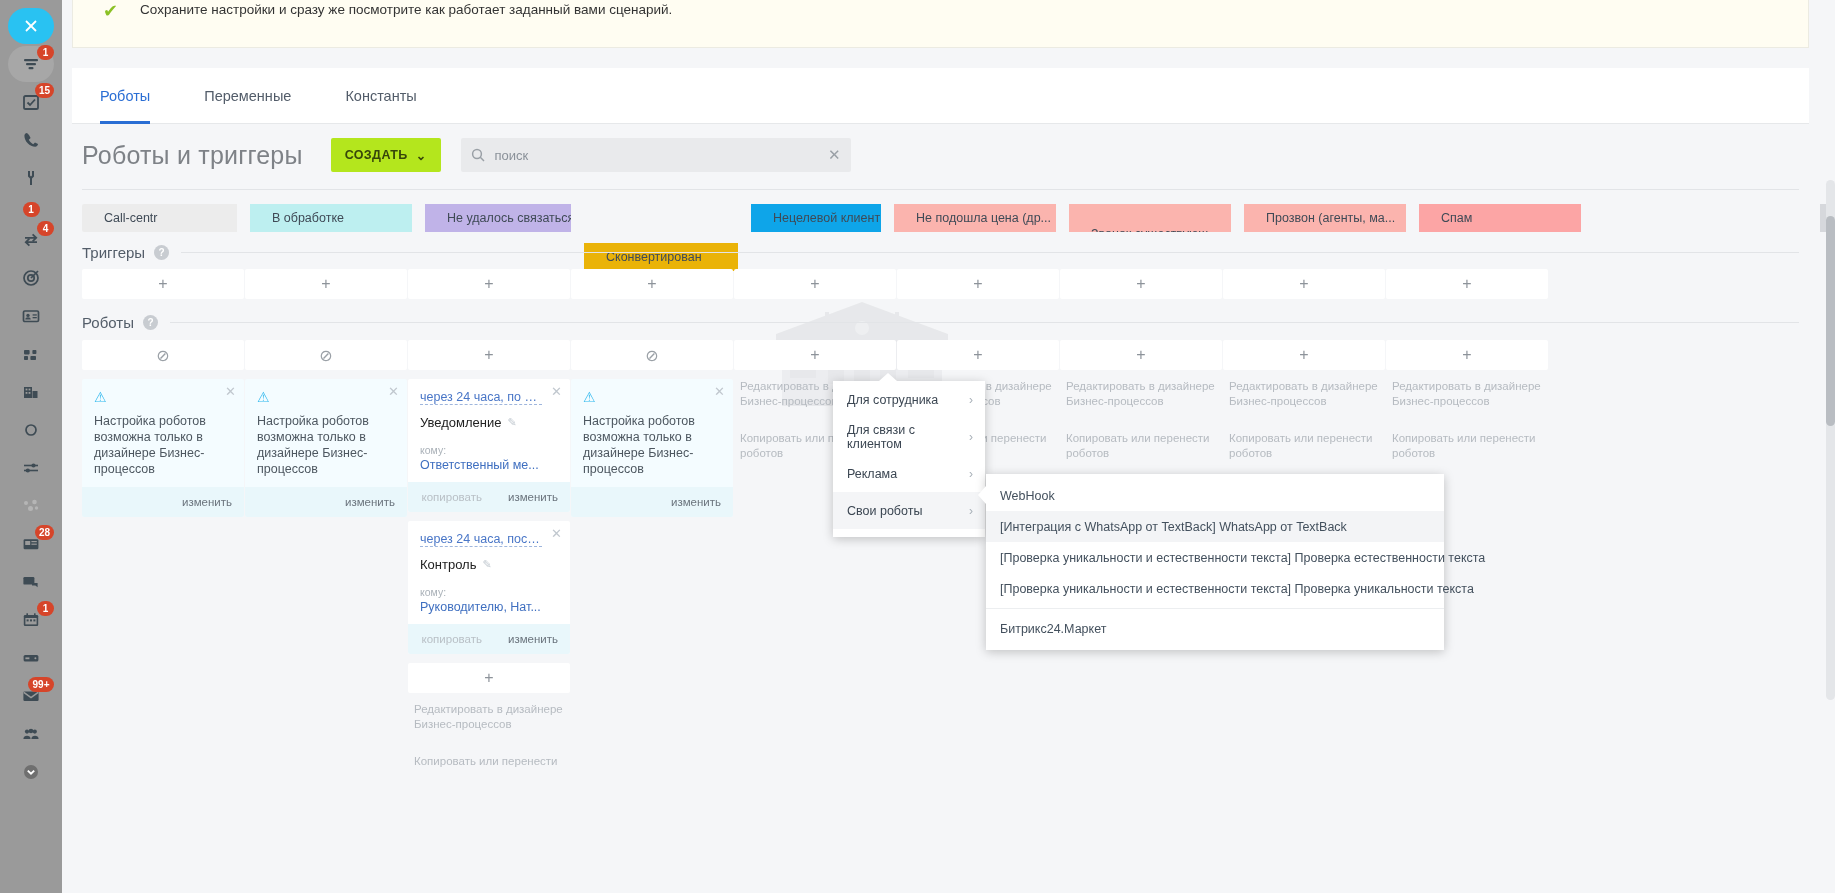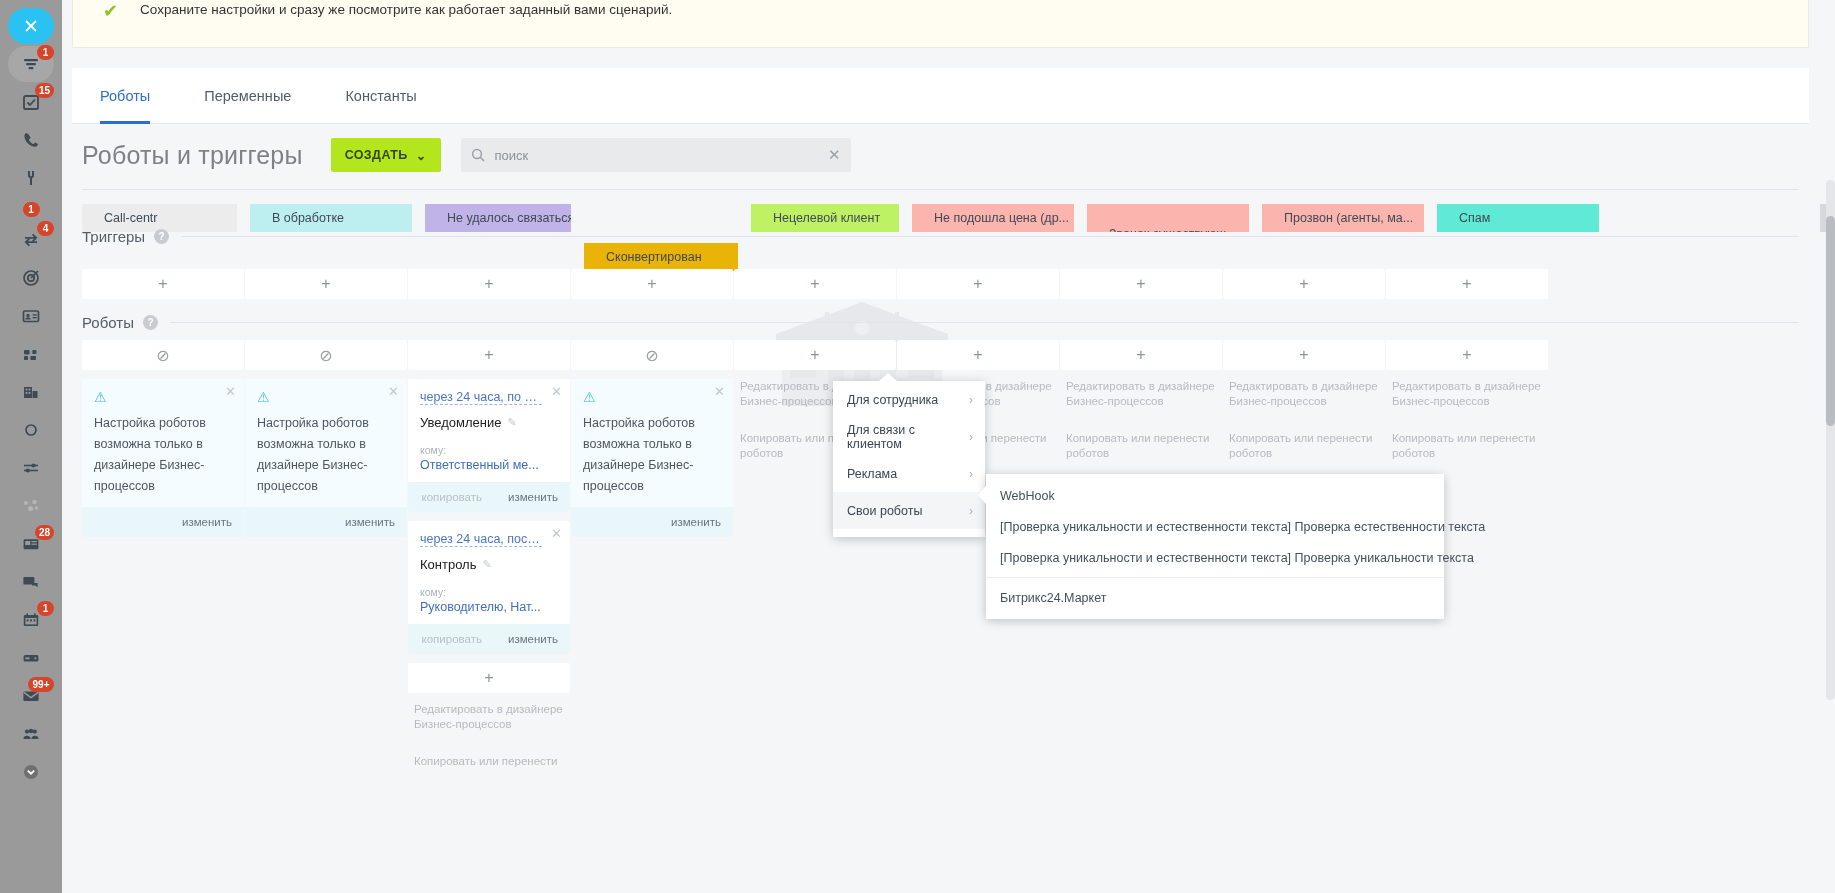--- a/index.html
+++ b/index.html
@@ -222,21 +222,21 @@
     overflow: hidden;
   }
   .card.warn { background: #f4fcff; }
   .card-body { padding: 11px 12px 10px 12px; min-height: 95px; }
   .card-close {
     position: absolute; top: 6px; right: 8px;
     color: #c0c7ce; font-size: 13px; cursor: pointer; line-height: 1;
   }
   .warn-icon { color: #2fb8ee; font-size: 14px; line-height: 1; }
   .warn-text {
-    margin-top: 9px; font-size: 12.5px; color: #4d5760; line-height: 21px;
+    margin-top: 9px; font-size: 12.5px; color: #4d5760; line-height: 16px;
   }
   .card-foot {
     background: #e9f7fb;
     height: 30px;
     display: flex; align-items: center; justify-content: flex-end;
     padding: 0 12px; gap: 26px;
   }
   .foot-link { font-size: 11.5px; color: #6b747d; cursor: pointer; }
   .foot-link.dim { color: #b9c0c6; padding-left: 21px; }
 
@@ -596,39 +596,39 @@
         </div>
         <div class="stage" style="background: rgb(189, 239, 240); color: rgb(189, 239, 240); width: 162px;">
           <span style="color: rgb(63, 74, 86);">В обработке</span>
         </div>
         <div class="stage" style="background: rgb(192, 179, 232); color: rgb(192, 179, 232); width: 146px;">
           <span style="color: rgb(63, 74, 86);">Не удалось связаться</span>
         </div>
         <div class="stage" style="background: #eab308; color: rgb(197, 232, 139); width: 154px; margin-top: 39px;">
           <span style="color: rgb(63, 74, 86);">Сконвертирован</span>
         </div>
-        <div class="stage" style="background: #bef264; color: rgb(251, 180, 174); width: 148px;">
+        <div class="stage" style="background: #0ea5e9; color: rgb(251, 180, 174); width: 130px;">
           <span style="color: rgb(63, 74, 86);">Нецелевой клиент</span>
         </div>
         <div class="stage" style="background: rgb(251, 180, 174); color: rgb(251, 180, 174); width: 162px;">
           <span style="color: rgb(63, 74, 86);">Не подошла цена (др...</span>
         </div>
         <div class="stage" style="background: rgb(251, 180, 174); color: rgb(251, 180, 174); width: 162px;">
           <span style="color: rgb(63, 74, 86); margin-top: 32px;">Звонок существующ...</span>
         </div>
         <div class="stage" style="background: rgb(251, 180, 174); color: rgb(251, 180, 174); width: 162px;">
           <span style="color: rgb(63, 74, 86);">Прозвон (агенты, ма...</span>
         </div>
-        <div class="stage" style="background: #5eead4; color: rgb(251, 180, 174); width: 162px;">
+        <div class="stage" style="background: #fca5a5; color: rgb(251, 180, 174); width: 162px;">
           <span style="color: rgb(63, 74, 86);">Спам</span>
         </div>
       </div>
     <div class="hscroll-edge"></div>
 
-    <div class="sec" style="top:228px;">
+    <div class="sec" style="top:244px;">
       <span class="sec-label">Триггеры</span>
       <span class="q-icon">?</span>
       <span class="sec-line"></span>
     </div>
     <div class="cols" id="trigger-cols" style="top:269px;">
         <div class="col">
           <div class="add-cell">+</div>
         </div>
         <div class="col">
           <div class="add-cell">+</div>
@@ -770,20 +770,21 @@
           <span class="ctx-arrow">›</span>
         </div>
         <div class="ctx-item sel">
           <span>Свои роботы</span>
           <span class="ctx-arrow">›</span>
         </div>
       </div>
 
     <div class="submenu" id="submenu">
         <div class="sub-item">WebHook</div>
+        <div class="sub-item hl">[Интеграция с WhatsApp от TextBack] WhatsApp от TextBack</div>
         <div class="sub-item">[Проверка уникальности и естественности текста] Проверка естественности текста</div>
         <div class="sub-item">[Проверка уникальности и естественности текста] Проверка уникальности текста</div>
         <div class="sub-sep"></div>
         <div class="sub-item">Битрикс24.Маркет</div>
       </div>
 
     <div class="vscroll">
       <div class="thumb"></div>
     </div>
   </div>

